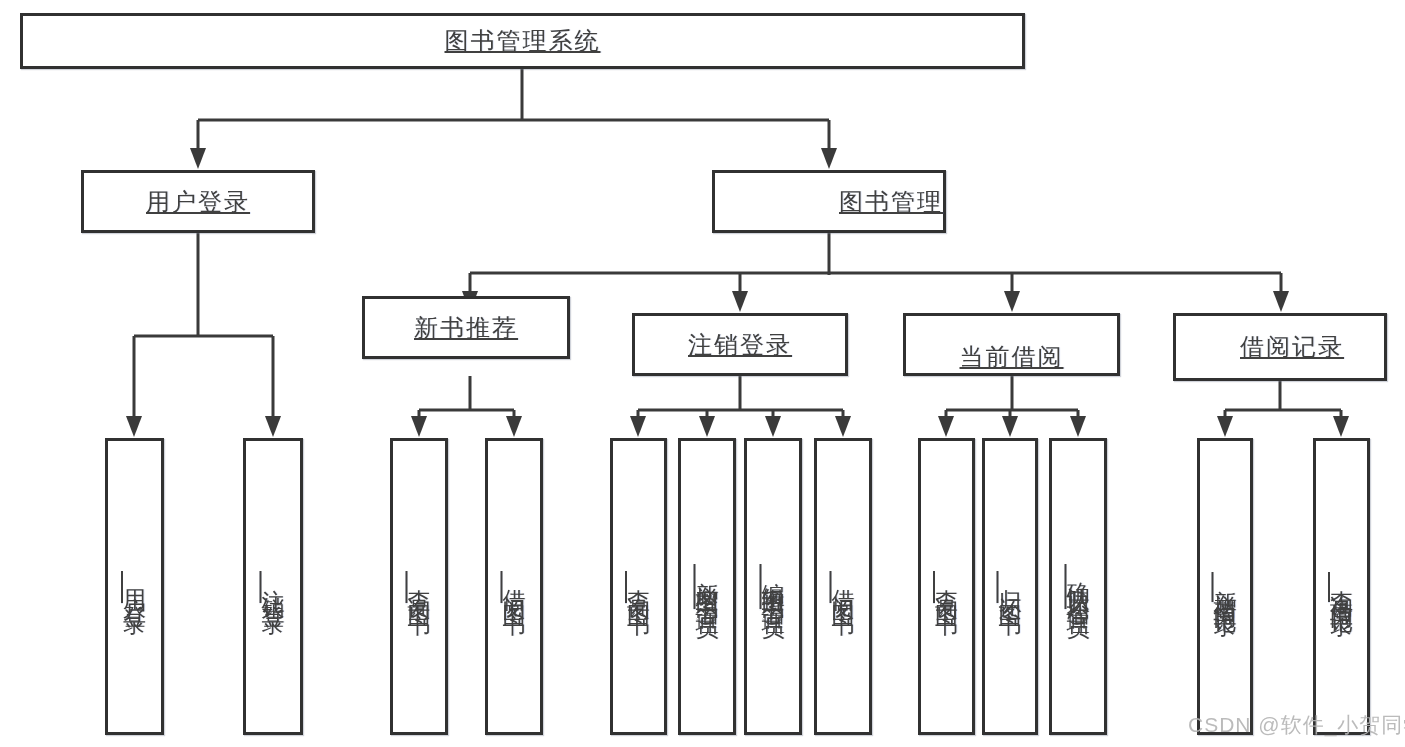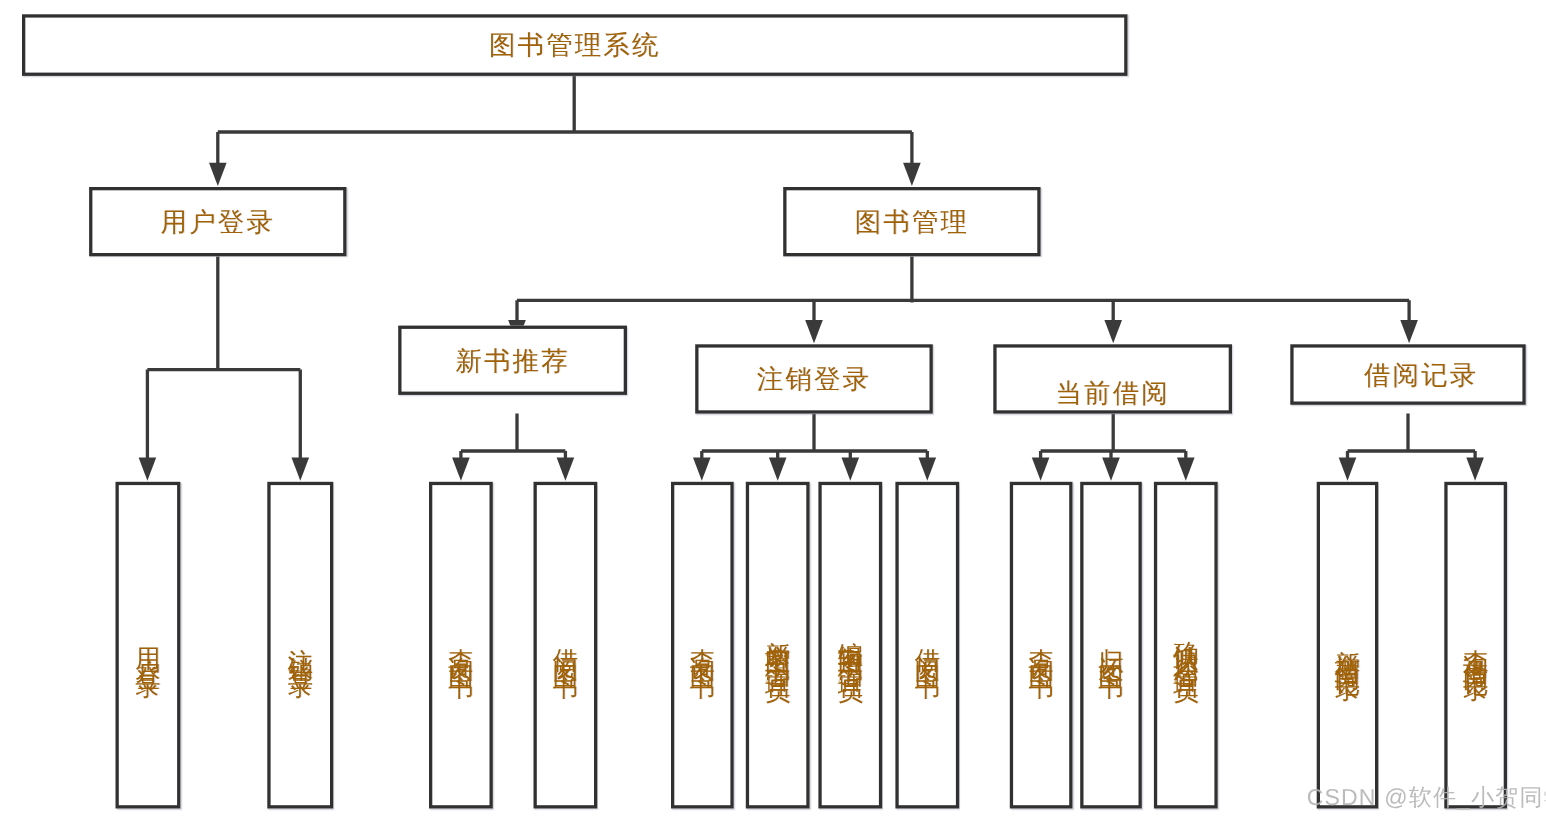--- a/index.html
+++ b/index.html
@@ -6,21 +6,21 @@
   body{
     width:1405px;height:747px;position:relative;background:#ffffff;
     font-family:"Liberation Sans","DejaVu Sans",sans-serif;
     overflow:hidden;
   }
   .stage{position:absolute;inset:0;width:1405px;height:747px;}
   svg.wires{position:absolute;left:0;top:0;z-index:1;}
   .node{
     position:absolute;box-sizing:border-box;background:#ffffff;
     border:3px solid #313131;display:flex;align-items:center;justify-content:center;
-    color:#a16207;z-index:2;box-shadow:1px 1px 1px rgba(120,130,150,.35);
+    color:#404040;z-index:2;box-shadow:1px 1px 1px rgba(120,130,150,.35);text-decoration:underline;
   }
   .node .lbl{
     font-size:24px;letter-spacing:2px;white-space:nowrap;
     text-shadow:1px 0 0 rgba(90,120,200,.18);
   }
   .node.leaf .lbl{
     writing-mode:vertical-rl;text-orientation:mixed;
     font-size:23px;letter-spacing:8px;line-height:1;
   }
   .node.leaf .lbl.long{letter-spacing:5px;}
@@ -80,34 +80,34 @@
       </g>
   </svg>
 
   <div class="node" style="left:20px;top:13px;width:1005px;height:56px;">
     <span class="lbl">图书管理系统</span>
   </div>
 
   <div class="node" style="left:81px;top:170px;width:234px;height:63px;">
     <span class="lbl">用户登录</span>
   </div>
-  <div class="node" style="left:712px;top:170px;width:234px;height:63px;">
+  <div class="node" style="left:712px;top:170px;width:234px;height:63px;justify-content:flex-end;">
     <span class="lbl">图书管理</span>
   </div>
 
   <div class="node" style="left:362px;top:296px;width:208px;height:63px;">
     <span class="lbl">新书推荐</span>
   </div>
   <div class="node" style="left:632px;top:313px;width:216px;height:63px;">
     <span class="lbl">注销登录</span>
   </div>
   <div class="node" style="left:903px;top:313px;width:217px;height:63px;align-items:flex-end;">
     <span class="lbl">当前借阅</span>
   </div>
-  <div class="node" style="left:1173px;top:313px;width:214px;height:55px;padding-left:24px;">
+  <div class="node" style="left:1173px;top:313px;width:214px;height:68px;padding-left:24px;">
     <span class="lbl">借阅记录</span>
   </div>
 
   <div class="node leaf" style="left:105px;top:438px;width:59px;height:297px;">
     <span class="lbl">用户登录</span>
   </div>
   <div class="node leaf" style="left:243px;top:438px;width:60px;height:297px;">
     <span class="lbl">注销登录</span>
   </div>
 

